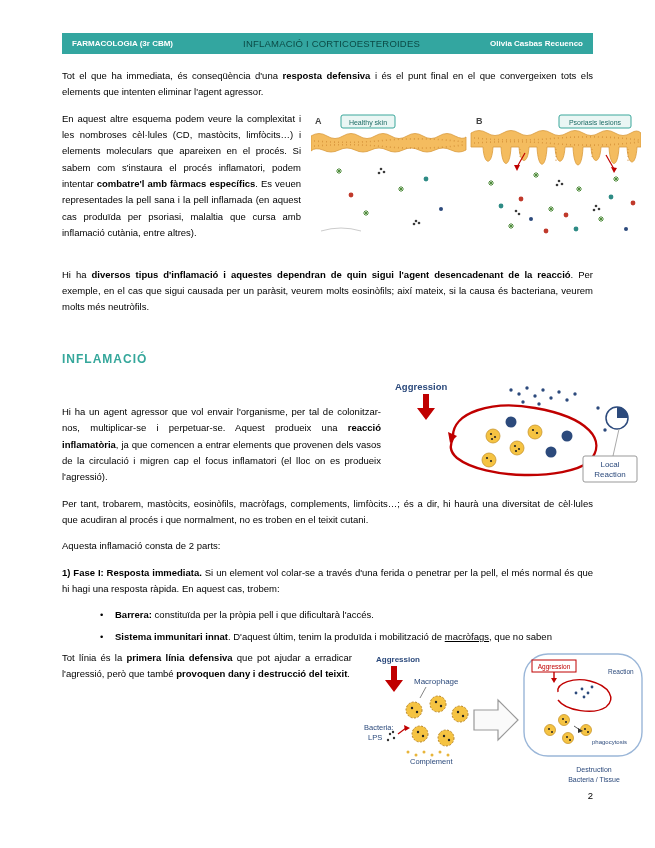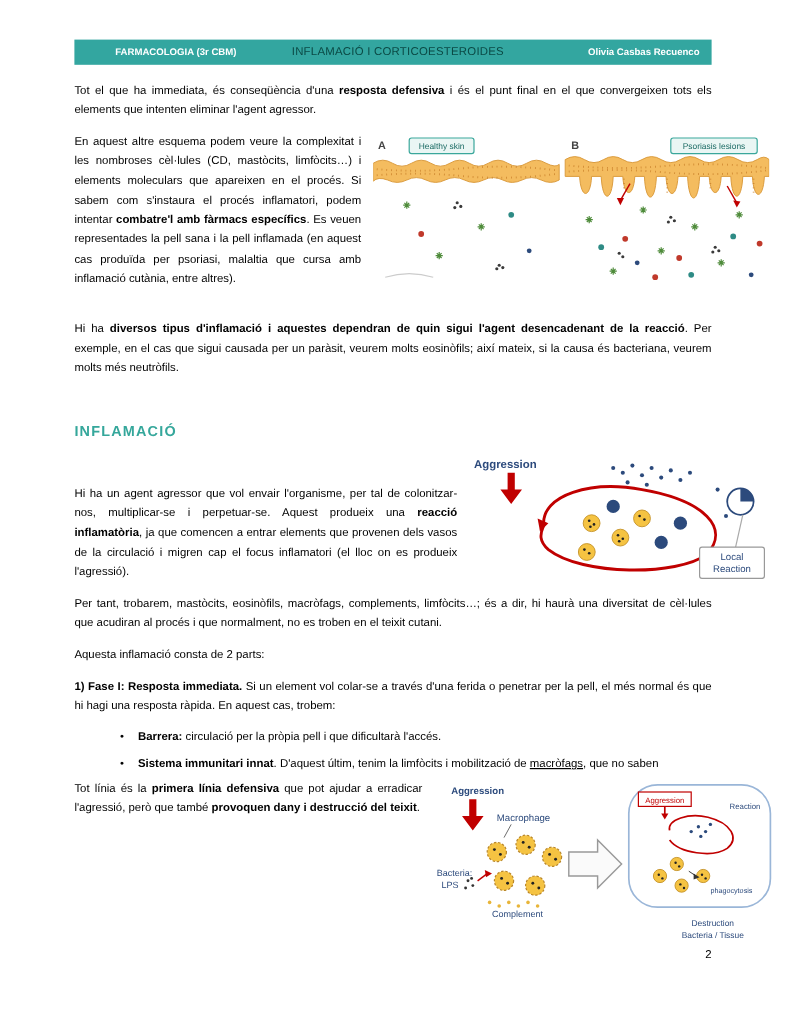--- a/index.html
+++ b/index.html
@@ -7,21 +7,21 @@
   body {
     width:655px; height:848px; position:relative; overflow:hidden;
     font-family:"Liberation Sans", sans-serif; color:#000;
   }
   .page { padding:33px 62px 0 62px; }
 
   .header-bar {
     background:#33A6A0; display:flex; justify-content:space-between; align-items:center;
     padding:5px 10px; margin-bottom:14px;
   }
-  .hdr-side { color:#ffffff; font-size:8px; font-weight:bold; white-space:nowrap;margin-left:24px; }
+  .hdr-side { color:#ffffff; font-size:8px; font-weight:bold; white-space:nowrap; }
   .hdr-title { color:#0B4A45; font-size:9.5px; font-weight:normal; letter-spacing:.2px; white-space:nowrap; }
 
   .para { font-size:9.5px; line-height:1.72; text-align:justify; margin-bottom:10px; }
   b { font-weight:bold; }
   .bu { font-weight:normal; text-decoration:underline; }
 
   .section-heading {
     color:#35A79B; font-size:12px; font-weight:bold; letter-spacing:1px;
     margin:36px 0 12px 0;
   }
@@ -187,25 +187,25 @@
       </svg>
     </div>
   </div>
 
   <p class="para">Per tant, trobarem, mastòcits, eosinòfils, macròfags, complements, limfòcits…; és a dir, hi haurà una diversitat de cèl·lules que acudiran al procés i que normalment, no es troben en el teixit cutani.</p>
   <p class="para">Aquesta inflamació consta de 2 parts:</p>
   <p class="para"><b>1) Fase I: Resposta immediata.</b><span> Si un element vol colar-se a través d'una ferida o penetrar per la pell, el més normal és que hi hagi una resposta ràpida. En aquest cas, trobem:</span></p>
 
   <div class="bullet-row">
     <span class="bullet-marker">•</span>
-    <span class="bullet-body"><b>Barrera:</b><span> circulació per la pròpia pell i que dificultarà l'accés.</span></span>
+    <span class="bullet-body"><b>Barrera:</b><span> constituïda per la pròpia pell i que dificultarà l'accés.</span></span>
   </div>
   <div class="bullet-row">
     <span class="bullet-marker">•</span>
-    <span class="bullet-body"><b>Sistema immunitari innat</b><span>. D'aquest últim, tenim la limfòcits i mobilització de </span><b class="bu">macròfags</b><span>, que no saben</span></span>
+    <span class="bullet-body"><b>Sistema immunitari innat</b><span>. D'aquest últim, tenim la produïda i mobilització de </span><b class="bu">macròfags</b><span>, que no saben</span></span>
   </div>
 
   <div class="row3">
     <div class="col-left">
       <p class="para"><span>Tot línia és la </span><b>primera línia defensiva</b><span> que pot ajudar a erradicar l'agressió, però que també </span><b>provoquen dany i destrucció del teixit</b><span>.</span></p>
     </div>
     <div class="figure-defense">
       <svg width="285" height="140" viewBox="0 0 285 140">
         <text x="14" y="12" font-size="8" font-weight="bold" fill="#2C4A7C">Aggression</text>
         <polygon points="29,16 35,16 35,30 41,30 32,42 23,30 29,30" fill="#C00000"></polygon>

